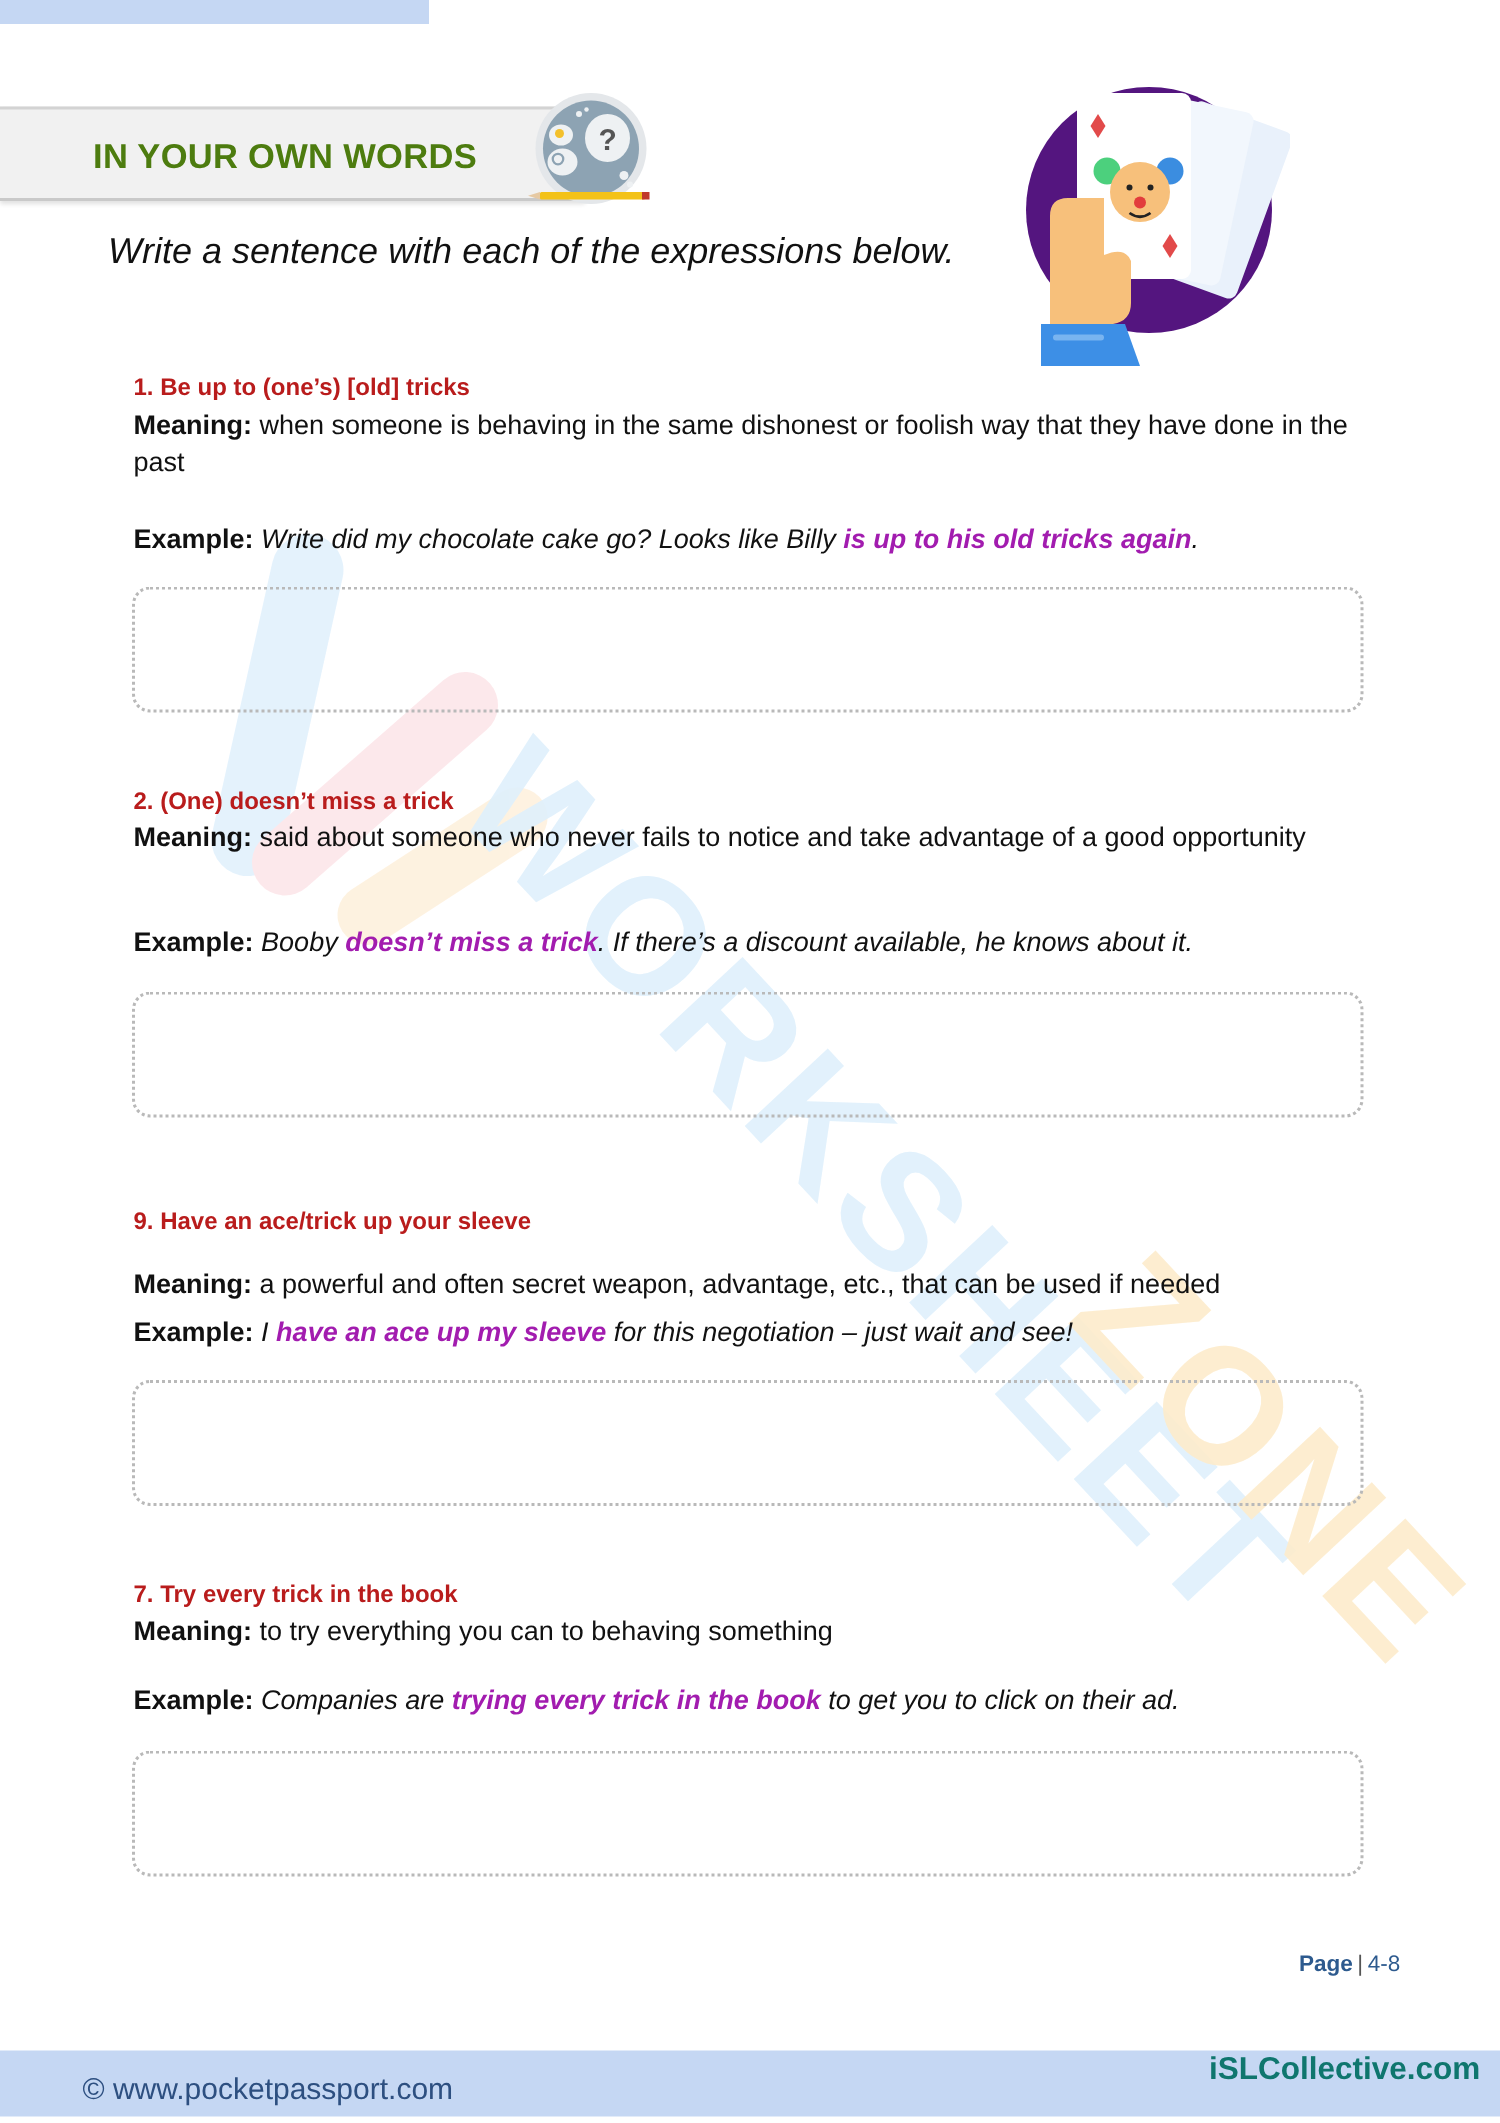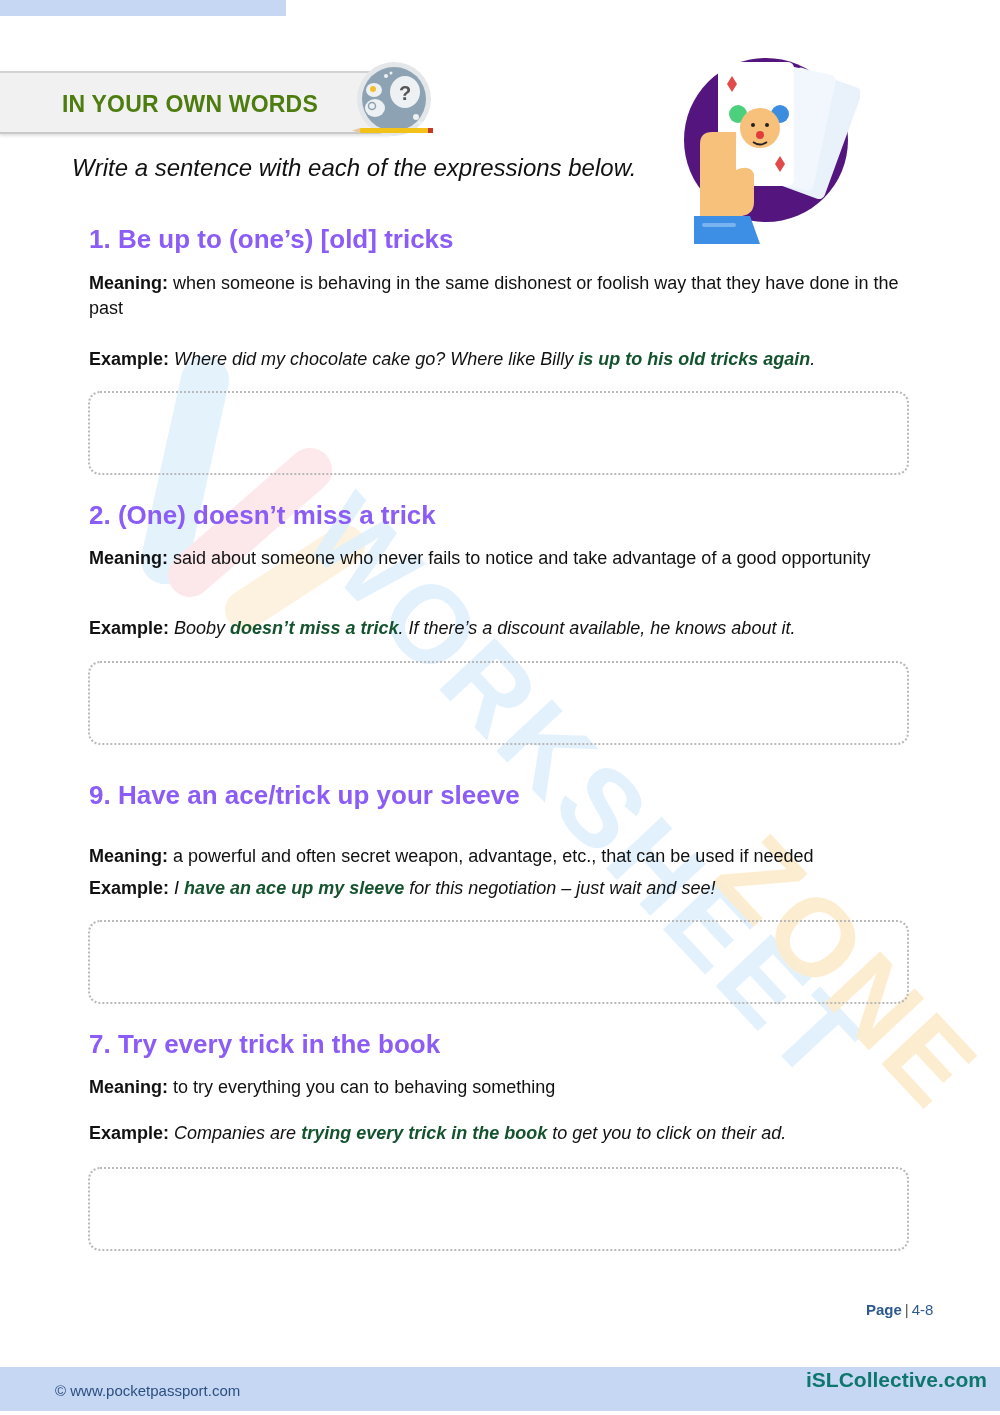--- a/index.html
+++ b/index.html
@@ -21,41 +21,41 @@
   .thought-icon { position: absolute; left: 350px; top: 62px; width: 86px; height: 80px; }
 
   .instructions {
     position: absolute; left: 72px; top: 154px;
     font-size: 24px; font-style: italic; color: #111;
   }
 
   .hero-art { position: absolute; left: 680px; top: 52px; width: 180px; height: 200px; }
 
   .section-title {
-    position: absolute; left: 89px; font-size: 26px; font-weight: bold; color: #8b5cf6;
+    position: absolute; left: 89px; font-size: 16px; font-weight: bold; color: #b91c1c; margin-top: 26px;
   }
   .para {
     position: absolute; left: 89px; width: 830px; font-size: 18px; line-height: 25px; color: #111;
   }
   .para b { font-weight: bold; }
   .ex-italic { font-style: italic; }
-  .ex-hl { font-style: italic; font-weight: bold; color: #14532d; margin-top: 20px; }
+  .ex-hl { font-style: italic; font-weight: bold; color: #a21caf; margin-top: 20px; }
 
   .answer-box {
     position: absolute; left: 88px; width: 821px; height: 84px;
     border: 2px dotted #b9b9b9; border-radius: 12px; background: transparent;
   }
 
   .watermark { position: absolute; left: 0; top: 0; width: 1000px; height: 1415px; pointer-events: none; }
 
   .footer {
     position: absolute; left: 0; top: 1367px; width: 1000px; height: 44px; background: #c5d7f3;
   }
   .footer-copy {
-    position: absolute; left: 55px; top: 1382px; font-size: 15px; color: #2d4f80;
+    position: absolute; left: 55px; top: 1382px; font-size: 20px; color: #2d4f80;
   }
   .footer-brand {
     position: absolute; left: 806px; top: 1368px; font-size: 21px; font-weight: bold; color: #0f766e;
   }
   .footer-page {
     position: absolute; left: 866px; top: 1301px; font-size: 15px; color: #2d5a8e;
   }
   .footer-page .pg-label { font-weight: bold; }
   .footer-page .pg-sep { color: #555; margin: 0 3px; }
 </style>
@@ -120,21 +120,21 @@
   <rect x="22" y="171" width="34" height="4" rx="2" fill="#79b4f0"></rect>
 </svg>
 
 <div class="section-title" style="top:224px;">1. Be up to (one’s) [old] tricks</div>
 <div class="para" style="top:271px; width:815px;">
   <b>Meaning:</b>
   <span>when someone is behaving in the same dishonest or foolish way that they have done in the past</span>
 </div>
 <div class="para" style="top:347px;">
   <b>Example:</b>
-  <span class="ex-italic">Where did my chocolate cake go? Where like Billy </span><span class="ex-hl">is up to his old tricks again</span><span class="ex-italic">.</span>
+  <span class="ex-italic">Write did my chocolate cake go? Looks like Billy </span><span class="ex-hl">is up to his old tricks again</span><span class="ex-italic">.</span>
 </div>
 <div class="answer-box" style="top:391px;"></div>
 
 <div class="section-title" style="top:500px;">2. (One) doesn’t miss a trick</div>
 <div class="para" style="top:546px; width:800px; line-height:24px;">
   <b>Meaning:</b>
   <span>said about someone who never fails to notice and take advantage of a good opportunity</span>
 </div>
 <div class="para" style="top:616px;">
   <b>Example:</b>

